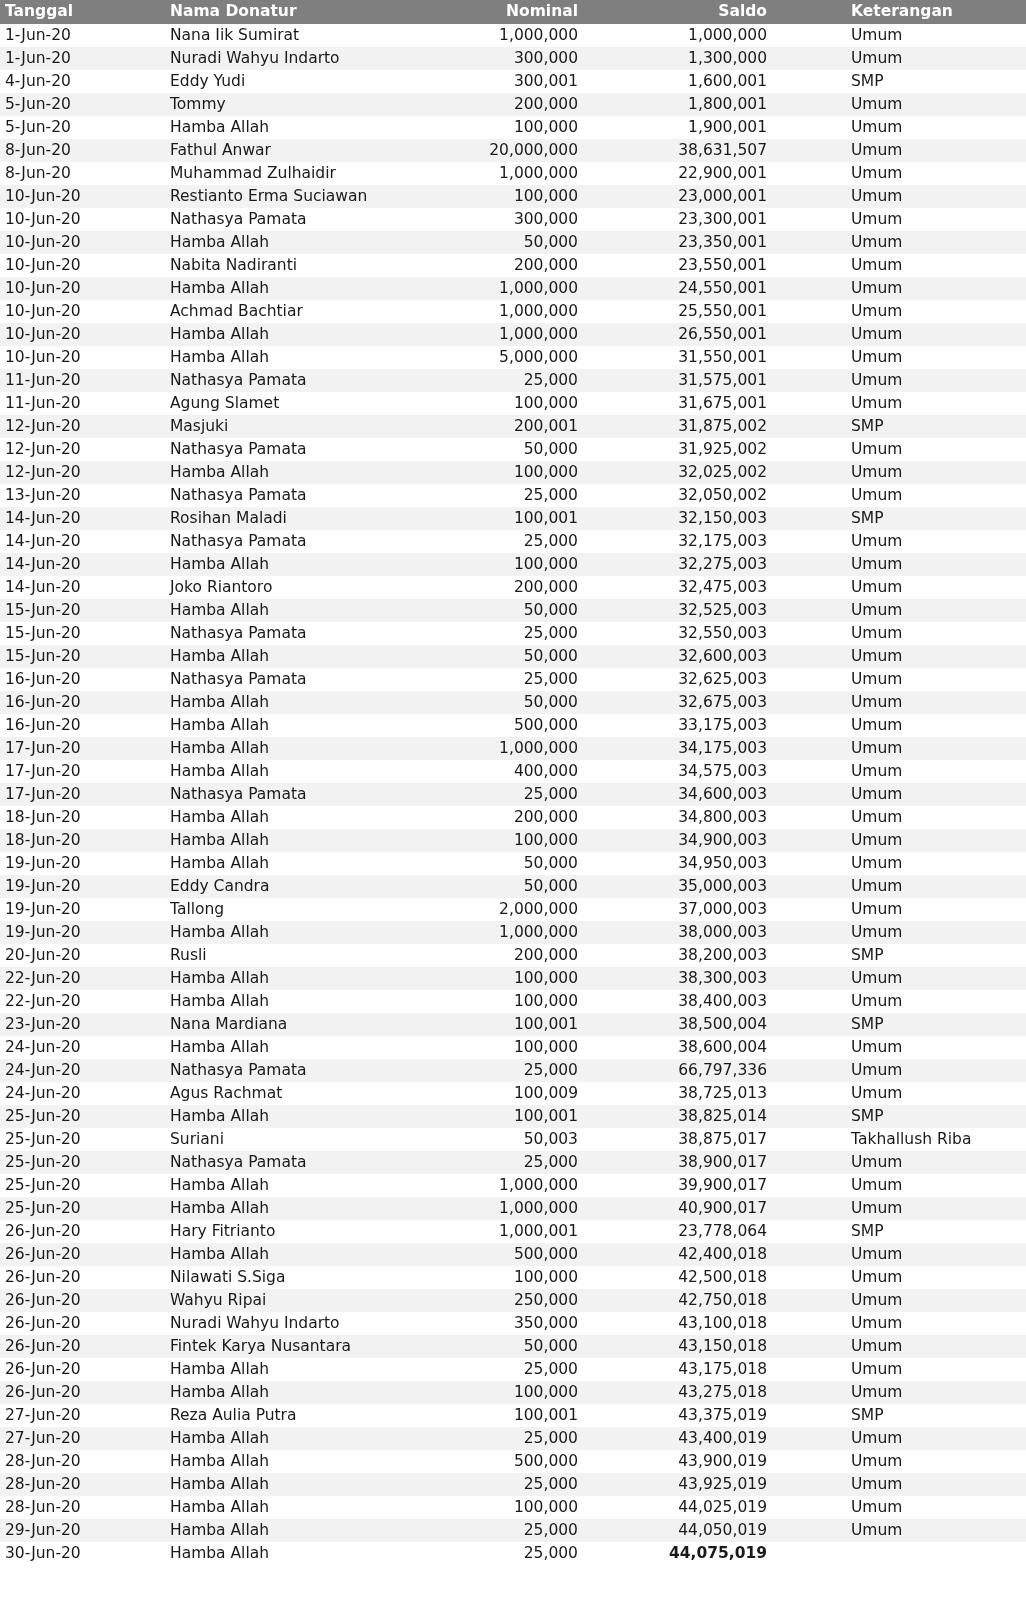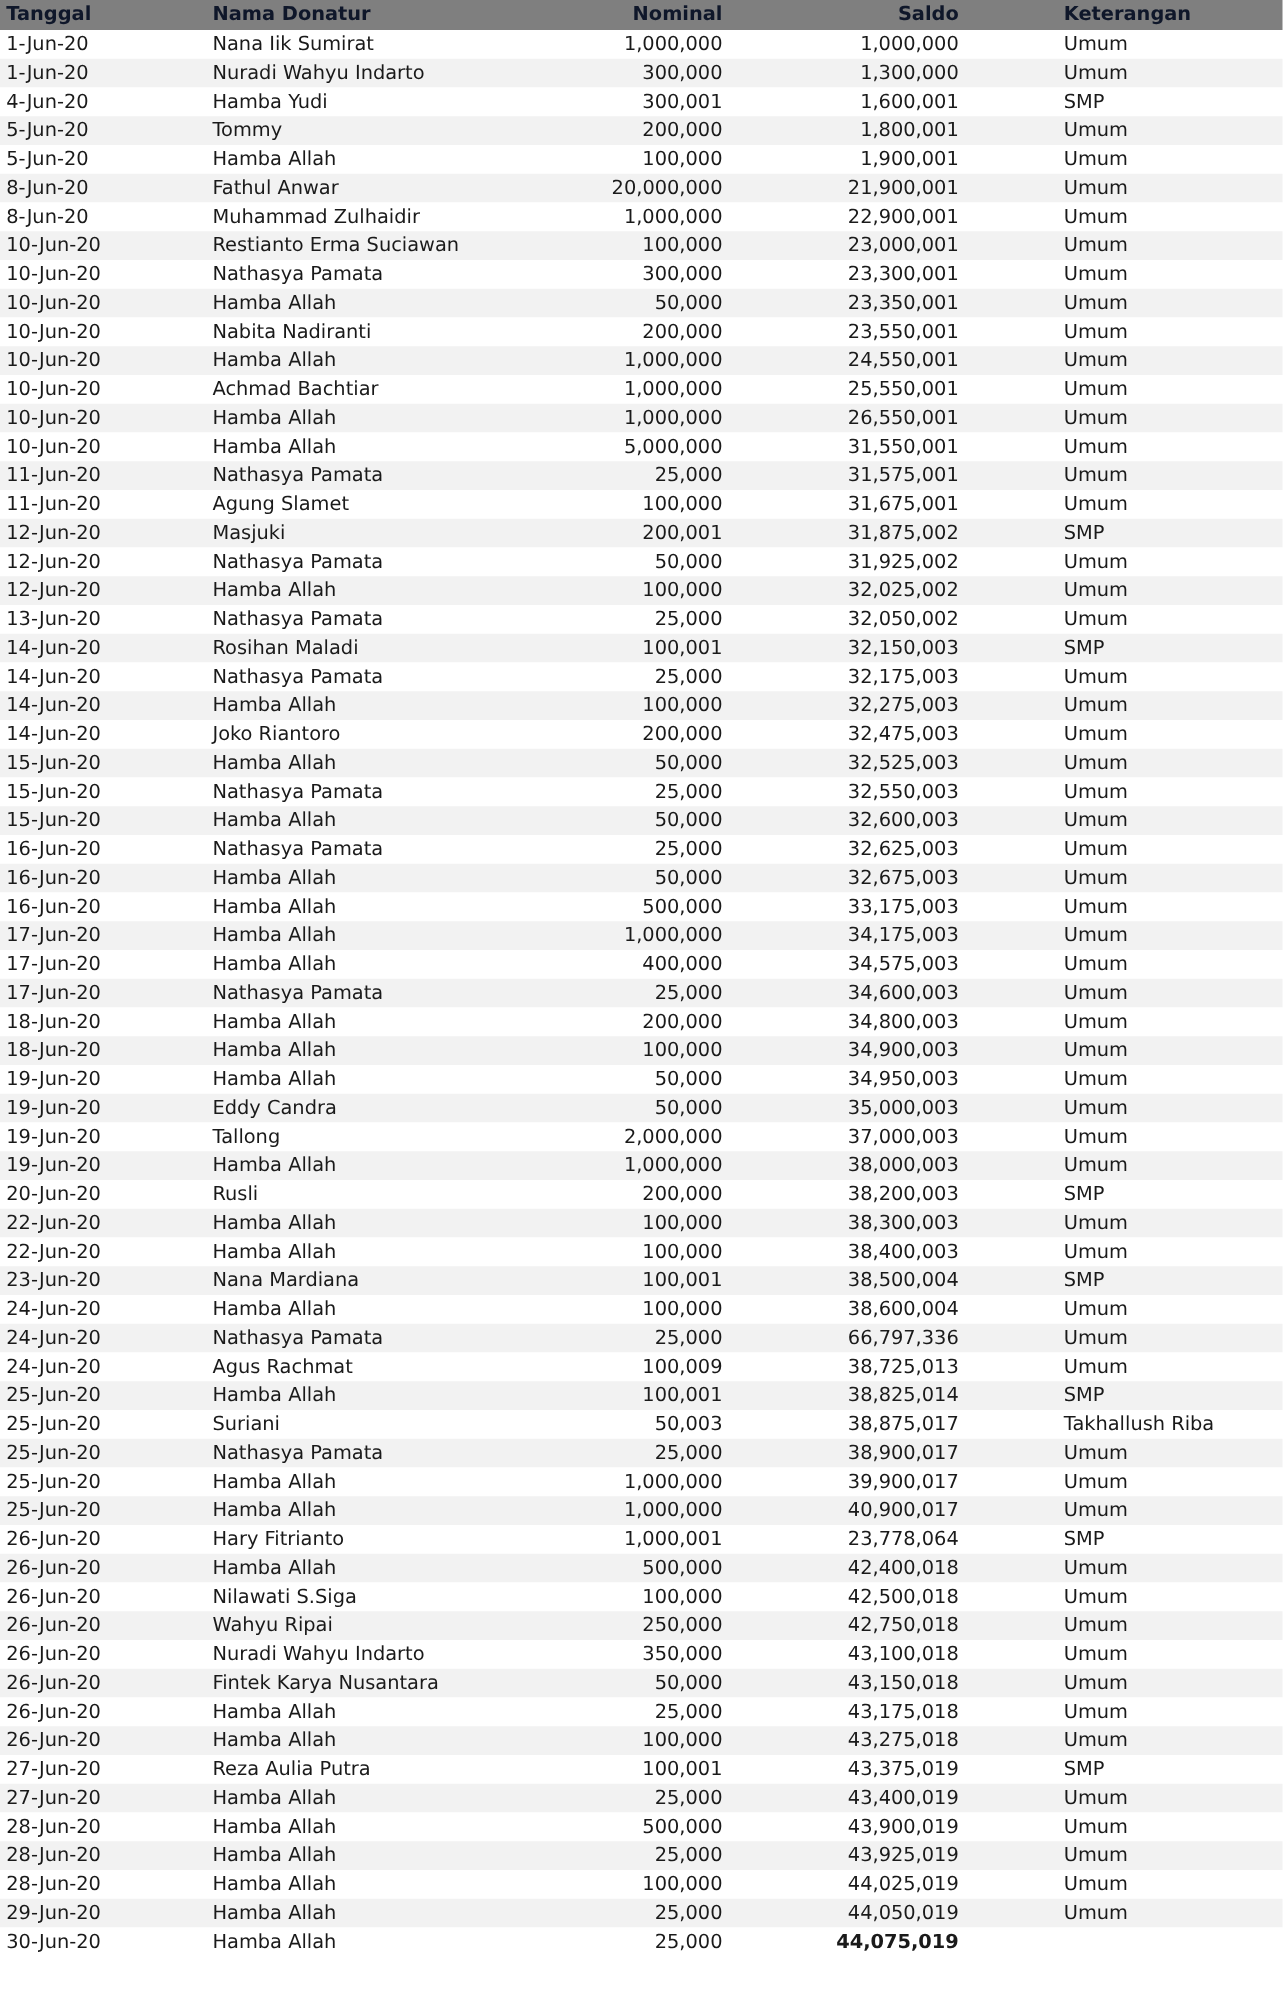--- a/index.html
+++ b/index.html
@@ -1,19 +1,19 @@
 <!DOCTYPE html>
 <html><head>
 <meta charset="utf-8">
 <style>
   html, body { margin: 0; padding: 0; background: #ffffff; }
   body { width: 1026px; height: 1605px; overflow: hidden; font-family: "DejaVu Sans", sans-serif; color: #1a1a1a; }
   .table { position: relative; width: 1026px; }
   .row { position: relative; height: 23px; line-height: 23px; font-size: 15.5px; white-space: nowrap; }
-  .row.header { background: #7f7f7f; color: #0f172a; font-weight: bold; height: 23.5px; line-height: 23.5px; font-size: 15.5px; }
+  .row.header { background: #7f7f7f; color: #ffffff; font-weight: bold; height: 23.5px; line-height: 23.5px; font-size: 15.5px; }
   .row.even { background: #ffffff; }
   .row.odd { background: #f2f2f2; }
   .cell { position: absolute; top: 0; }
   .c-date { left: 5px; }
   .c-name { left: 170px; }
   .c-nominal { right: calc(1026px - 578px); text-align: right; }
   .c-saldo { right: calc(1026px - 767px); text-align: right; }
   .c-ket { left: 851px; }
   .bold { font-weight: bold; }
 </style>
@@ -38,21 +38,21 @@
       </div>
       <div class="row odd">
         <span class="cell c-date">1-Jun-20</span>
         <span class="cell c-name">Nuradi Wahyu Indarto</span>
         <span class="cell c-nominal">300,000</span>
         <span class="cell c-saldo">1,300,000</span>
         <span class="cell c-ket">Umum</span>
       </div>
       <div class="row even">
         <span class="cell c-date">4-Jun-20</span>
-        <span class="cell c-name">Hamba Yudi</span>
+        <span class="cell c-name">Eddy Yudi</span>
         <span class="cell c-nominal">300,001</span>
         <span class="cell c-saldo">1,600,001</span>
         <span class="cell c-ket">SMP</span>
       </div>
       <div class="row odd">
         <span class="cell c-date">5-Jun-20</span>
         <span class="cell c-name">Tommy</span>
         <span class="cell c-nominal">200,000</span>
         <span class="cell c-saldo">1,800,001</span>
         <span class="cell c-ket">Umum</span>
@@ -61,21 +61,21 @@
         <span class="cell c-date">5-Jun-20</span>
         <span class="cell c-name">Hamba Allah</span>
         <span class="cell c-nominal">100,000</span>
         <span class="cell c-saldo">1,900,001</span>
         <span class="cell c-ket">Umum</span>
       </div>
       <div class="row odd">
         <span class="cell c-date">8-Jun-20</span>
         <span class="cell c-name">Fathul Anwar</span>
         <span class="cell c-nominal">20,000,000</span>
-        <span class="cell c-saldo">21,900,001</span>
+        <span class="cell c-saldo">38,631,507</span>
         <span class="cell c-ket">Umum</span>
       </div>
       <div class="row even">
         <span class="cell c-date">8-Jun-20</span>
         <span class="cell c-name">Muhammad Zulhaidir</span>
         <span class="cell c-nominal">1,000,000</span>
         <span class="cell c-saldo">22,900,001</span>
         <span class="cell c-ket">Umum</span>
       </div>
       <div class="row odd">

